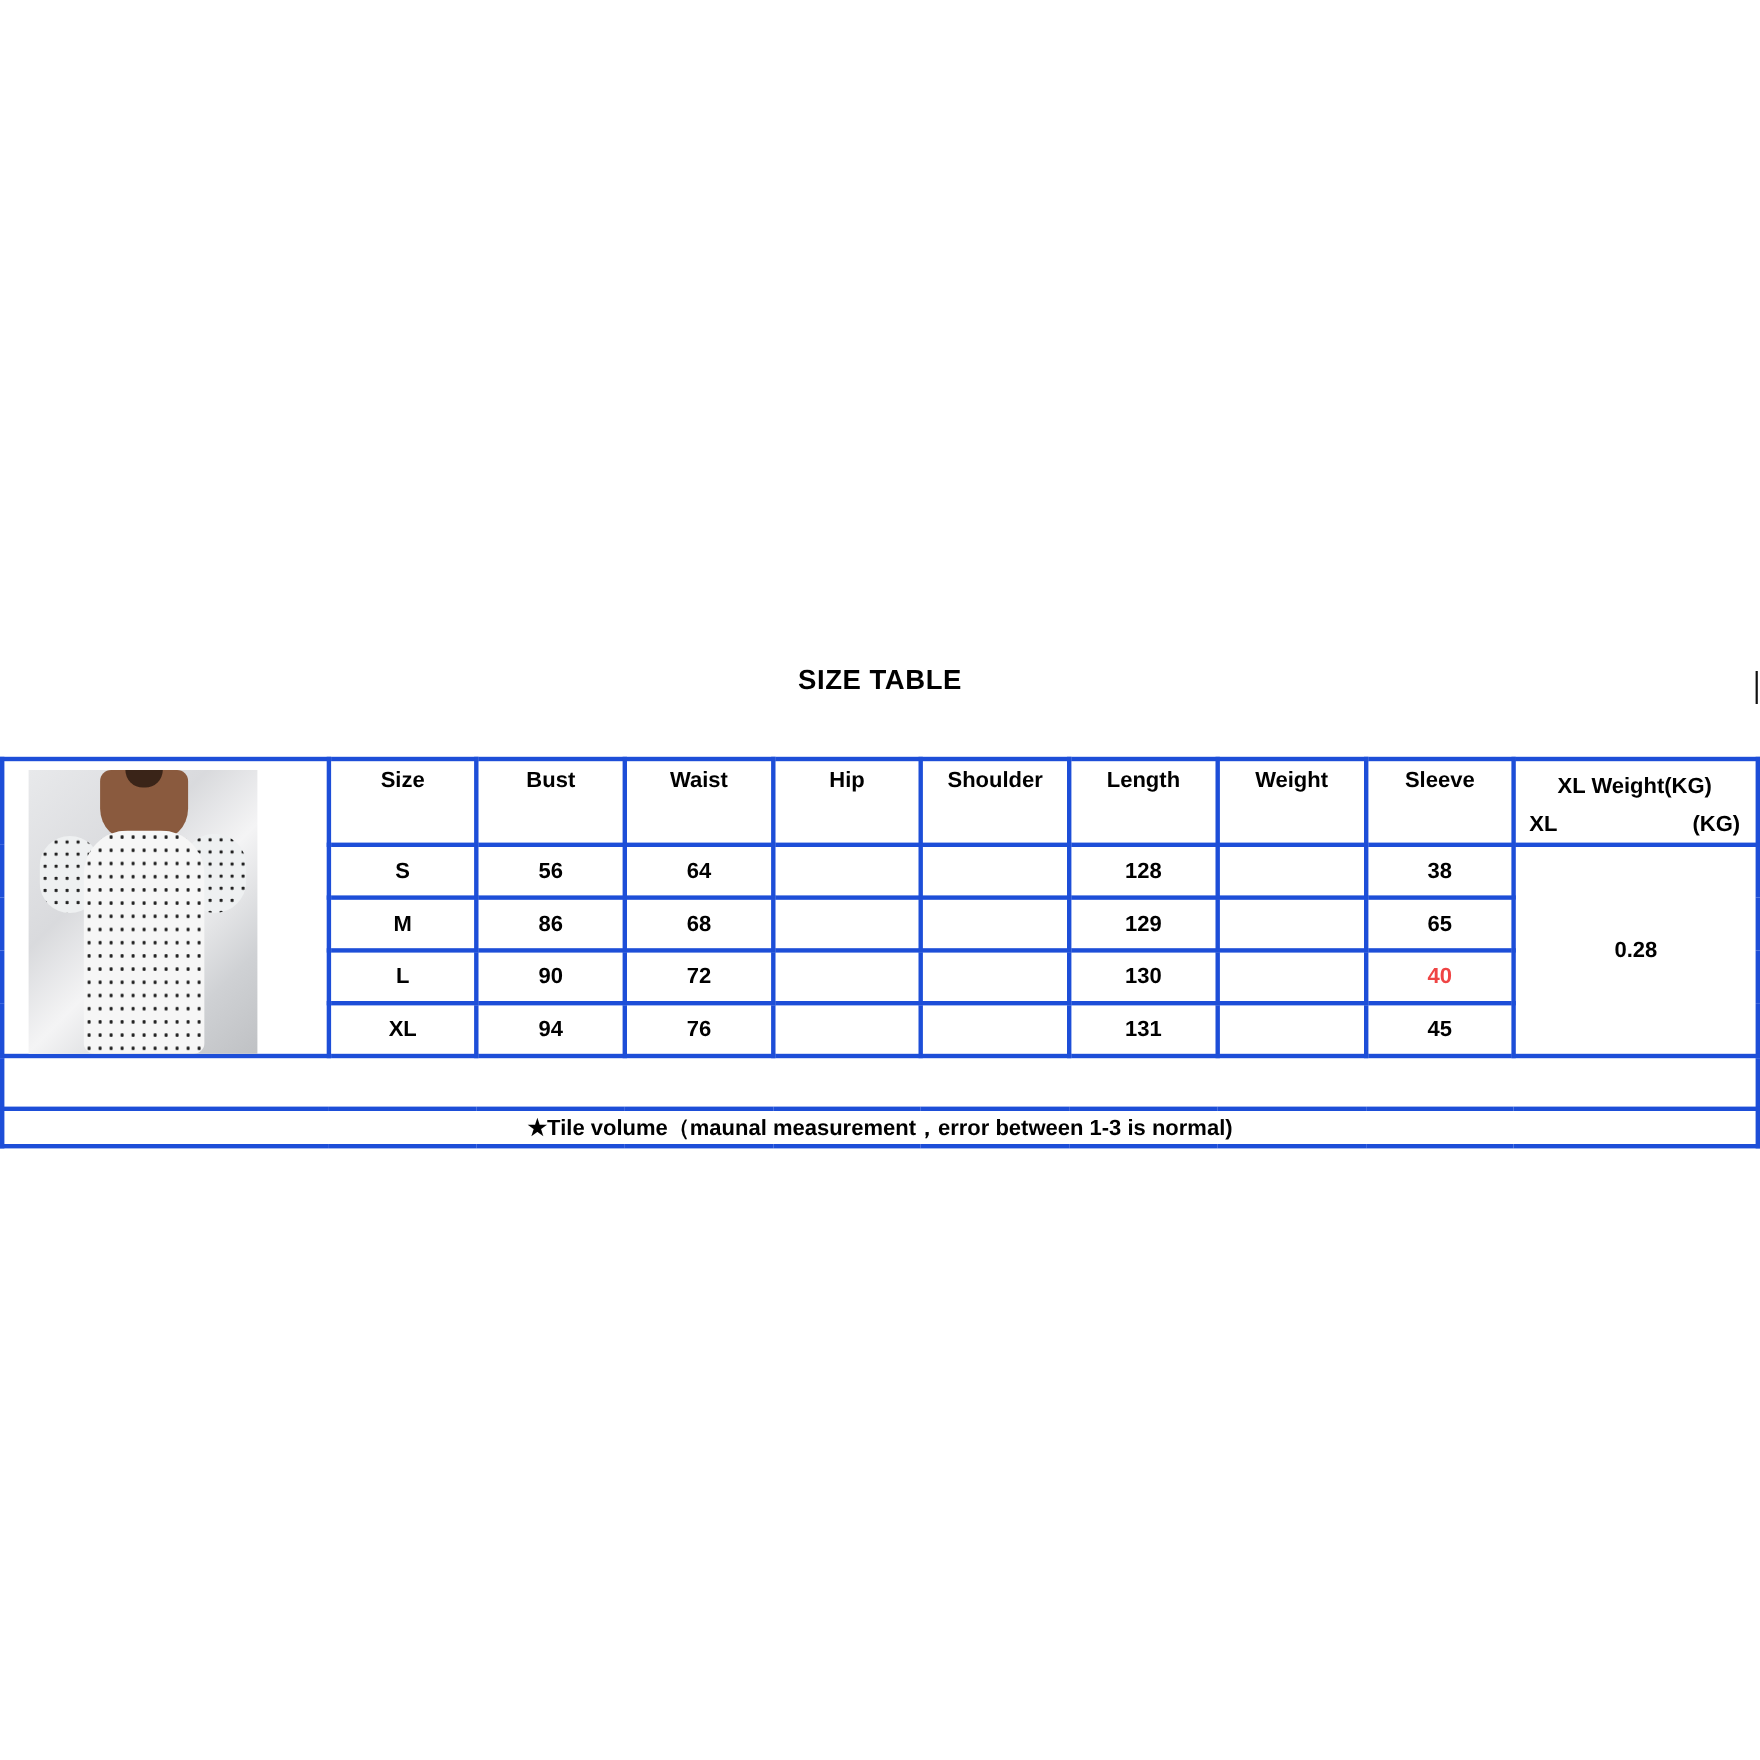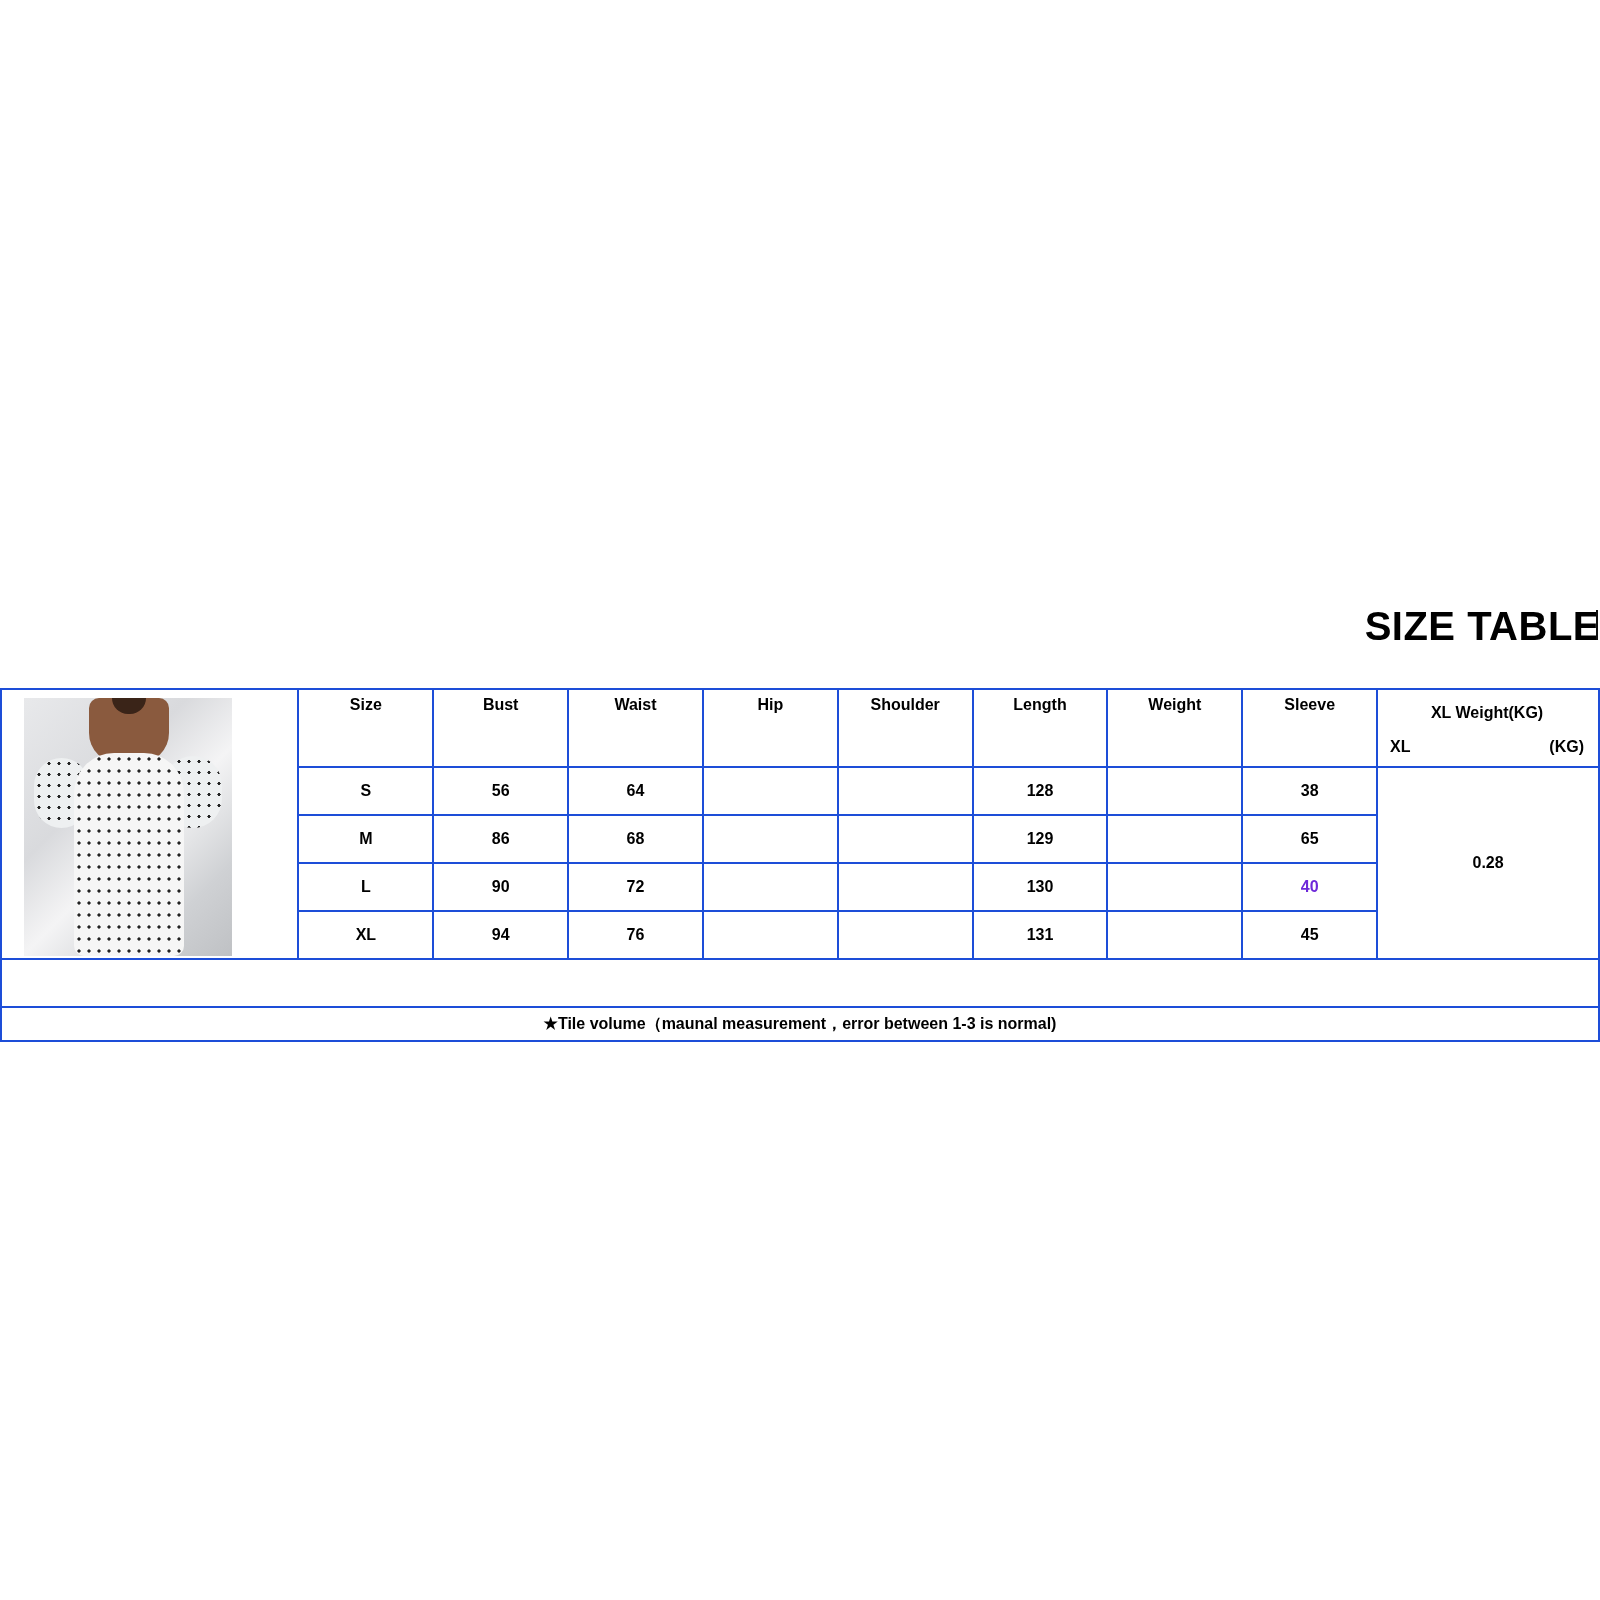--- a/index.html
+++ b/index.html
@@ -1,20 +1,20 @@
 <!DOCTYPE html>
 <html><head>
   <meta charset="utf-8">
   <style>
     html, body { margin:0; padding:0; background:#ffffff; }
     body { width:1600px; height:1600px; position:relative; font-family:"Liberation Sans", sans-serif; color:#000; overflow:hidden; }
-    .title { position:absolute; left:0; top:604px; width:1600px; text-align:right; font-size:40px; font-weight:bold; letter-spacing:0.5px; }
+    .title { position:absolute; left:0; top:604px; width:1600px; text-align:center; font-size:25px; font-weight:bold; letter-spacing:0.5px; }
     .title-marker { position:absolute; left:1596px; top:610px; width:2px; height:30px; background:#111; }
     table.size { position:absolute; left:0; top:688px; border-collapse:collapse; }
-    table.size td { border:2px solid #1d4ed8; text-align:center; font-weight:bold; font-size:16px; padding:0; box-sizing:border-box; }
+    table.size td { border:4px solid #1d4ed8; text-align:center; font-weight:bold; font-size:20px; padding:0; box-sizing:border-box; }
     .photo-cell { width:298px; vertical-align:top; position:relative; }
     .photo { position:absolute; left:22px; top:8px; width:208px; height:258px; background:linear-gradient(135deg,#e8e9eb 0%,#d9dadd 35%,#f4f4f5 55%,#cfd1d4 80%,#bfc1c4 100%); overflow:hidden; }
     .dress { position:absolute; left:50px; top:55px; width:110px; height:203px; background:#f6f6f6; border-radius:40px 40px 10px 10px; background-image:radial-gradient(circle,#222 1.4px,transparent 1.8px); background-size:10px 12px; }
     .sleeve-l { position:absolute; left:10px; top:60px; width:55px; height:70px; background:#eef0f1; border-radius:30px; background-image:radial-gradient(circle,#222 1.4px,transparent 1.8px); background-size:10px 11px; }
     .sleeve-r { position:absolute; left:140px; top:58px; width:58px; height:72px; background:#eef0f1; border-radius:30px; background-image:radial-gradient(circle,#222 1.4px,transparent 1.8px); background-size:10px 11px; }
     .shoulders { position:absolute; left:65px; top:0; width:80px; height:65px; background:#8a5a3e; border-radius:10px 10px 30px 30px; }
     .head { position:absolute; left:88px; top:0; width:34px; height:16px; background:#3a2418; border-radius:0 0 16px 16px; }
     .hdr { height:78px; vertical-align:top; }
     .hdr span { display:block; padding-top:6px; }
     .row td { height:48px; }
@@ -107,21 +107,21 @@
     <td>65</td>
   </tr>
   <tr class="row">
     <td>L</td>
     <td>90</td>
     <td>72</td>
     <td></td>
     <td></td>
     <td style="color:#000000">130</td>
     <td></td>
-    <td style="color:#6d28d9">40</td>
+    <td style="color:#ef4444">40</td>
   </tr>
   <tr class="row">
     <td>XL</td>
     <td>94</td>
     <td>76</td>
     <td></td>
     <td></td>
     <td>131</td>
     <td></td>
     <td>45</td>

